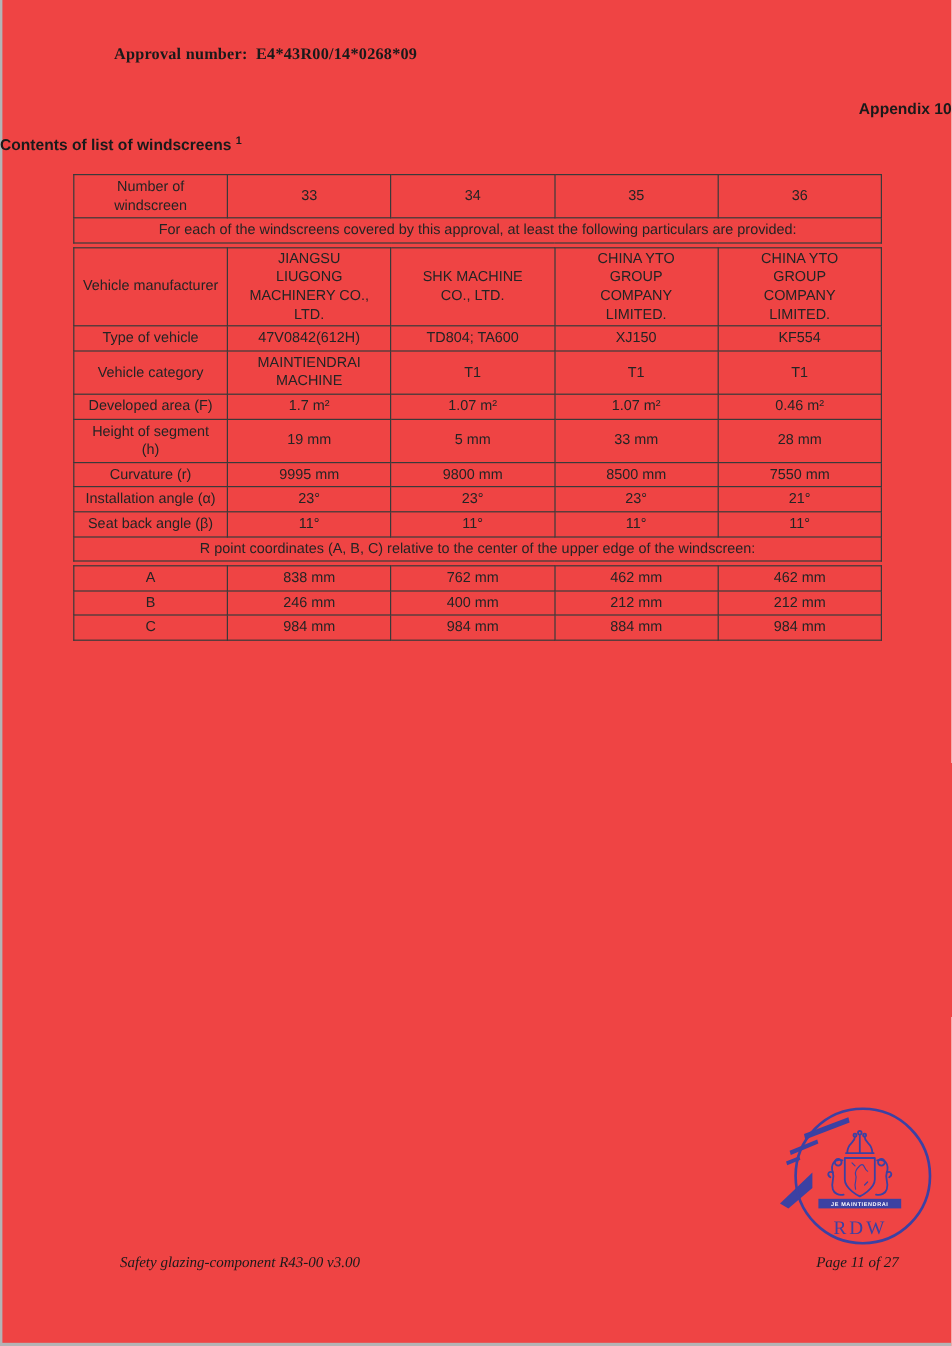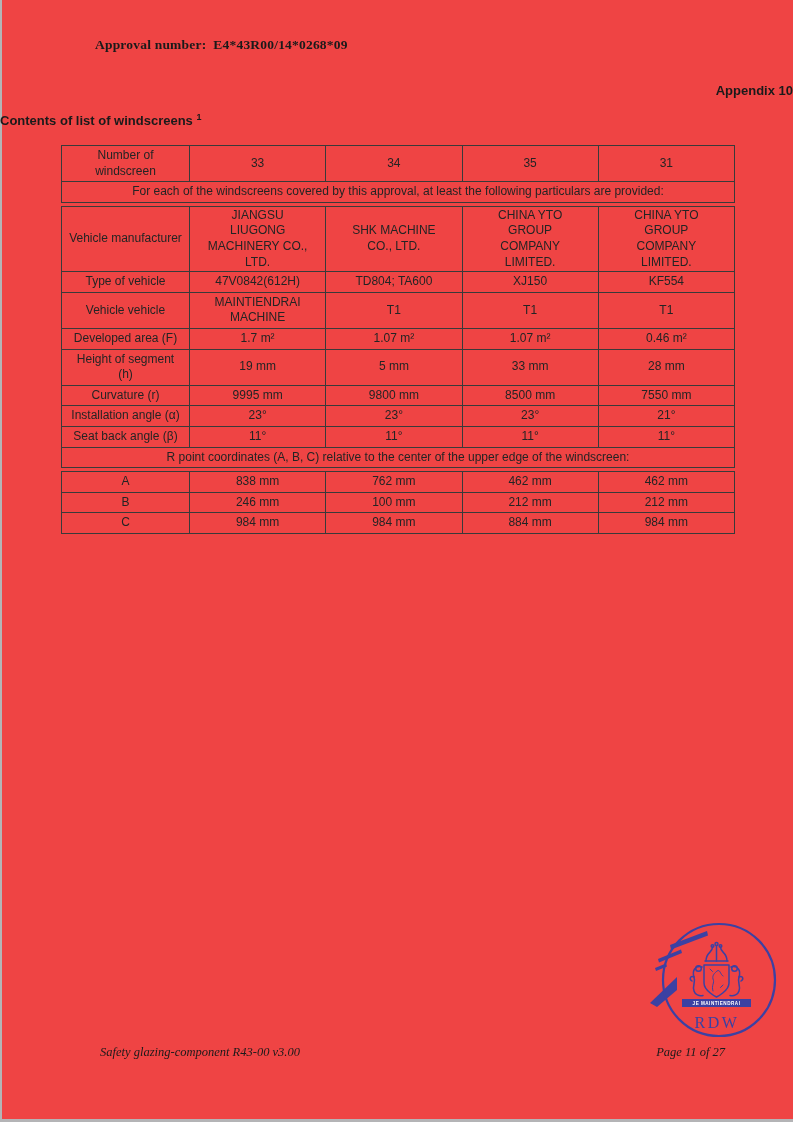--- a/index.html
+++ b/index.html
@@ -38,21 +38,21 @@
   col.c0 { width:128px; }
   td.lbl  { padding:2px 11px; }
   td.note { text-align:left; padding:2px 5px; }
   tr.mfr td.val { padding:1px 16px; }
 
   .footer-left {
     position:absolute; left:100px; top:1045px;
     font:italic 12.5px "Liberation Serif", serif; color:#1a1a1a;
   }
   .footer-right {
-    position:absolute; right:68px; top:1045px;
+    position:absolute; right:44px; top:1045px;
     font:italic 12.5px "Liberation Serif", serif; color:#1a1a1a;text-align:center;
   }
 
   .stamp { position:absolute; left:650px; top:919px; width:140px; height:126px; }
   .stamp svg { display:block; }
   .motto-text { font:bold 4.6px "Liberation Sans", sans-serif; letter-spacing:0.5px; }
   .rdw-text   { font:16px "Liberation Serif", serif; letter-spacing:2.5px; }
 </style>
 </head>
 <body>
@@ -81,21 +81,21 @@
           <col>
           <col>
           <col>
         </colgroup>
       <tbody>
         <tr>
           <td class="lbl">Number of windscreen</td>
           <td class="val">33</td>
           <td class="val">34</td>
           <td class="val">35</td>
-          <td class="val">31</td>
+          <td class="val">36</td>
         </tr>
         <tr>
           <td class="note" colspan="5">For each of the windscreens covered by this approval, at least the following particulars are provided:</td>
         </tr>
       </tbody>
     </table>
 
     <table class="tbl">
       <colgroup>
           <col class="c0">
@@ -113,21 +113,21 @@
           <td class="val">CHINA YTO GROUP COMPANY LIMITED.</td>
         </tr>
         <tr>
           <td class="lbl">Type of vehicle</td>
           <td class="val">47V0842(612H)</td>
           <td class="val">TD804; TA600</td>
           <td class="val">XJ150</td>
           <td class="val">KF554</td>
         </tr>
         <tr>
-          <td class="lbl">Vehicle vehicle</td>
+          <td class="lbl">Vehicle category</td>
           <td class="val">MAINTIENDRAI MACHINE</td>
           <td class="val">T1</td>
           <td class="val">T1</td>
           <td class="val">T1</td>
         </tr>
         <tr>
           <td class="lbl">Developed area (F)</td>
           <td class="val">1.7 m²</td>
           <td class="val">1.07 m²</td>
           <td class="val">1.07 m²</td>
@@ -179,21 +179,21 @@
         <tr>
           <td class="lbl">A</td>
           <td class="val">838 mm</td>
           <td class="val">762 mm</td>
           <td class="val">462 mm</td>
           <td class="val">462 mm</td>
         </tr>
         <tr>
           <td class="lbl">B</td>
           <td class="val">246 mm</td>
-          <td class="val">100 mm</td>
+          <td class="val">400 mm</td>
           <td class="val">212 mm</td>
           <td class="val">212 mm</td>
         </tr>
         <tr>
           <td class="lbl">C</td>
           <td class="val">984 mm</td>
           <td class="val">984 mm</td>
           <td class="val">884 mm</td>
           <td class="val">984 mm</td>
         </tr>

